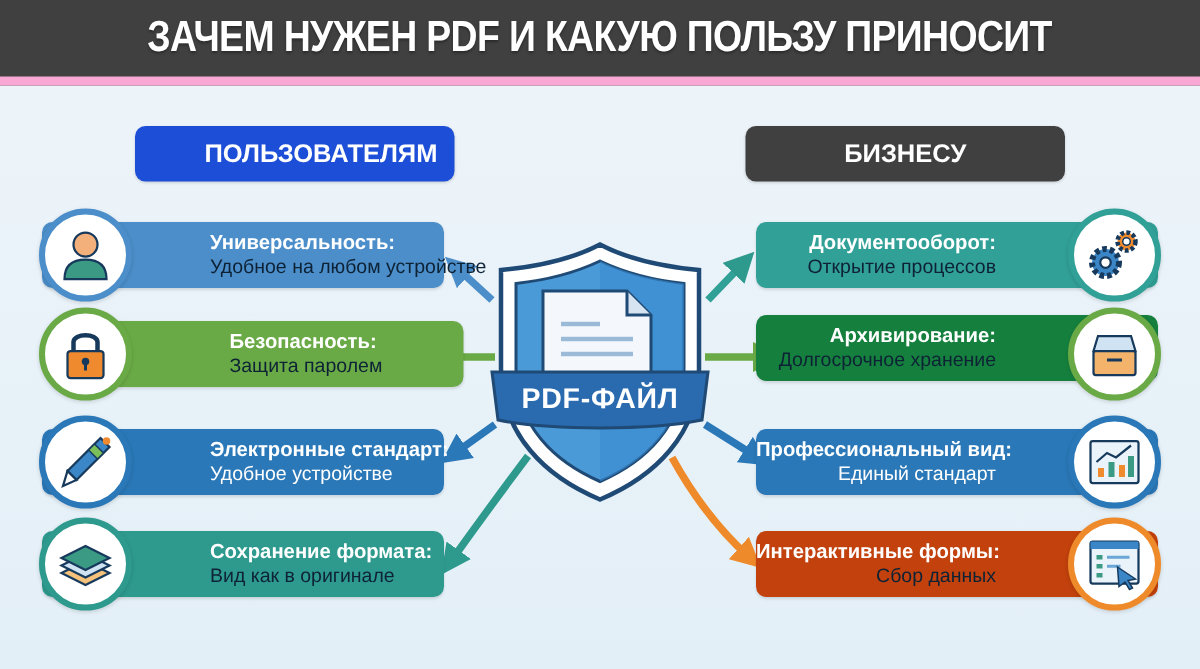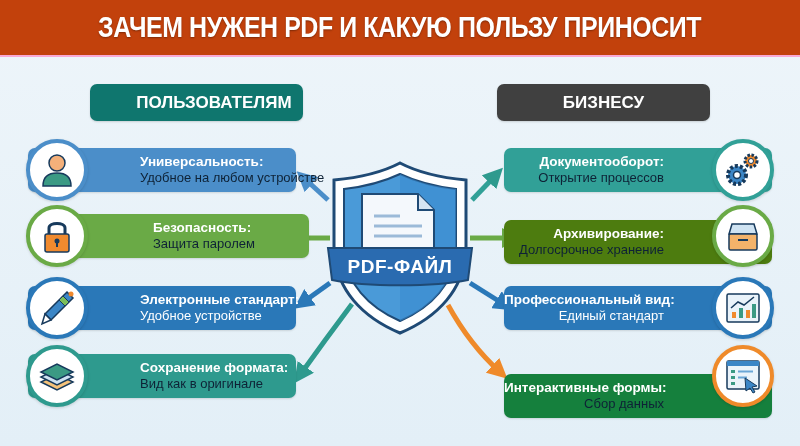--- a/index.html
+++ b/index.html
@@ -4,36 +4,36 @@
 <style>
   * { box-sizing: border-box; margin: 0; padding: 0; }
   html, body { width: 800px; height: 446px; overflow: hidden; }
   body {
     font-family: "Liberation Sans", "DejaVu Sans", sans-serif;
     background: linear-gradient(180deg, #eef5fa 0%, #e3eff7 100%);
     position: relative;
   }
   .title-bar {
     position: absolute; left: 0; top: 0; width: 800px; height: 57px;
-    background: #c2410c;
-    border-bottom: 2px solid #f9a8d4;
+    background: #404040;
+    border-bottom: 6px solid #f9a8d4;
     display: flex; align-items: center; justify-content: center;
   }
   .title-text {
     color: #fff; font-weight: bold; font-size: 29px; letter-spacing: -0.5px;
     transform: scaleX(0.86); white-space: nowrap;
     text-shadow: 0 1px 2px rgba(0,0,0,0.35);
   }
   .col-header {
     position: absolute; top: 84px; height: 37px; width: 213px;
     border-radius: 7px; color: #fff; font-weight: bold; font-size: 17px;
     display: flex; align-items: center; justify-content: center;
     box-shadow: 0 1px 2px rgba(0,0,0,0.15);
   }
-  .col-header.users { left: 90px; background: #0f766e; padding-left: 35px; }
+  .col-header.users { left: 90px; background: #1d4ed8; padding-left: 35px; }
   .col-header.business { left: 497px; background: #404040; }
 
   .card {
     position: absolute; height: 44px; width: 268px; border-radius: 7px;
     color: #fff; display: flex; flex-direction: column; justify-content: center;
     box-shadow: 0 1px 2px rgba(0,0,0,0.12);
   }
   .card.left { left: 28px; padding-left: 112px; }
   .card.right { left: 504px; padding-right: 108px; text-align: right; }
   .card .t { font-weight: bold; font-size: 13.5px; line-height: 16px; white-space: nowrap; }
@@ -179,21 +179,21 @@
 </div>
 <div class="icon-circle" style="left:712px; top:139px; border-color:#31a097;">
   <svg viewBox="0 0 40 40">
     <circle cx="14" cy="25" r="9" fill="#3b86c6" stroke="#173a5c" stroke-width="4" stroke-dasharray="3 2"></circle>
     <circle cx="14" cy="25" r="3.5" fill="#fff" stroke="#173a5c" stroke-width="1.5"></circle>
     <circle cx="28" cy="11" r="6" fill="#f08a2e" stroke="#173a5c" stroke-width="3" stroke-dasharray="2.5 1.5"></circle>
     <circle cx="28" cy="11" r="2.5" fill="#fff" stroke="#173a5c" stroke-width="1"></circle>
   </svg>
 </div>
 
-<div class="card right" style="top:220px; background:#4d7c0f;">
+<div class="card right" style="top:210px; background:#15803d;">
   <div class="t">Архивирование:</div>
   <div class="s">Долгосрочное хранение</div>
 </div>
 <div class="icon-circle" style="left:712px; top:205px; border-color:#6aaa46;">
   <svg viewBox="0 0 40 40">
     <path d="M9,8 L31,8 L34,18 L6,18 Z" fill="#cfe3f2" stroke="#173a5c" stroke-width="1.5"></path>
     <rect x="6" y="18" width="28" height="16" rx="1.5" fill="#f4b36a" stroke="#173a5c" stroke-width="1.5"></rect>
     <line x1="15" y1="24" x2="25" y2="24" stroke="#173a5c" stroke-width="2"></line>
   </svg>
 </div>
@@ -206,21 +206,21 @@
   <svg viewBox="0 0 40 40">
     <rect x="4" y="6" width="32" height="28" rx="1.5" fill="#eaf3fa" stroke="#173a5c" stroke-width="1.5"></rect>
     <rect x="9" y="24" width="4" height="6" fill="#f08a2e"></rect>
     <rect x="16" y="20" width="4" height="10" fill="#3b9a84"></rect>
     <rect x="23" y="22" width="4" height="8" fill="#f08a2e"></rect>
     <rect x="29" y="16" width="4" height="14" fill="#3b9a84"></rect>
     <polyline points="8,20 15,14 21,17 31,9" fill="none" stroke="#173a5c" stroke-width="1.5"></polyline>
   </svg>
 </div>
 
-<div class="card right" style="top:374px; background:#15803d;">
+<div class="card right" style="top:354px; background:#c2410c;">
   <div class="t">Интерактивные формы:</div>
   <div class="s">Сбор данных</div>
 </div>
 <div class="icon-circle" style="left:712px; top:345px; border-color:#ef8a2a;">
   <svg viewBox="0 0 40 40">
     <rect x="4" y="5" width="32" height="28" rx="1.5" fill="#eaf3fa" stroke="#173a5c" stroke-width="1.5"></rect>
     <rect x="4" y="5" width="32" height="5" fill="#3b86c6"></rect>
     <rect x="8" y="14" width="4" height="3" fill="#3b9a84"></rect>
       <line x1="15" y1="15.5" x2="30" y2="15.5" stroke="#6aa6d6" stroke-width="2"></line>
     <rect x="8" y="20" width="4" height="3" fill="#3b9a84"></rect>

